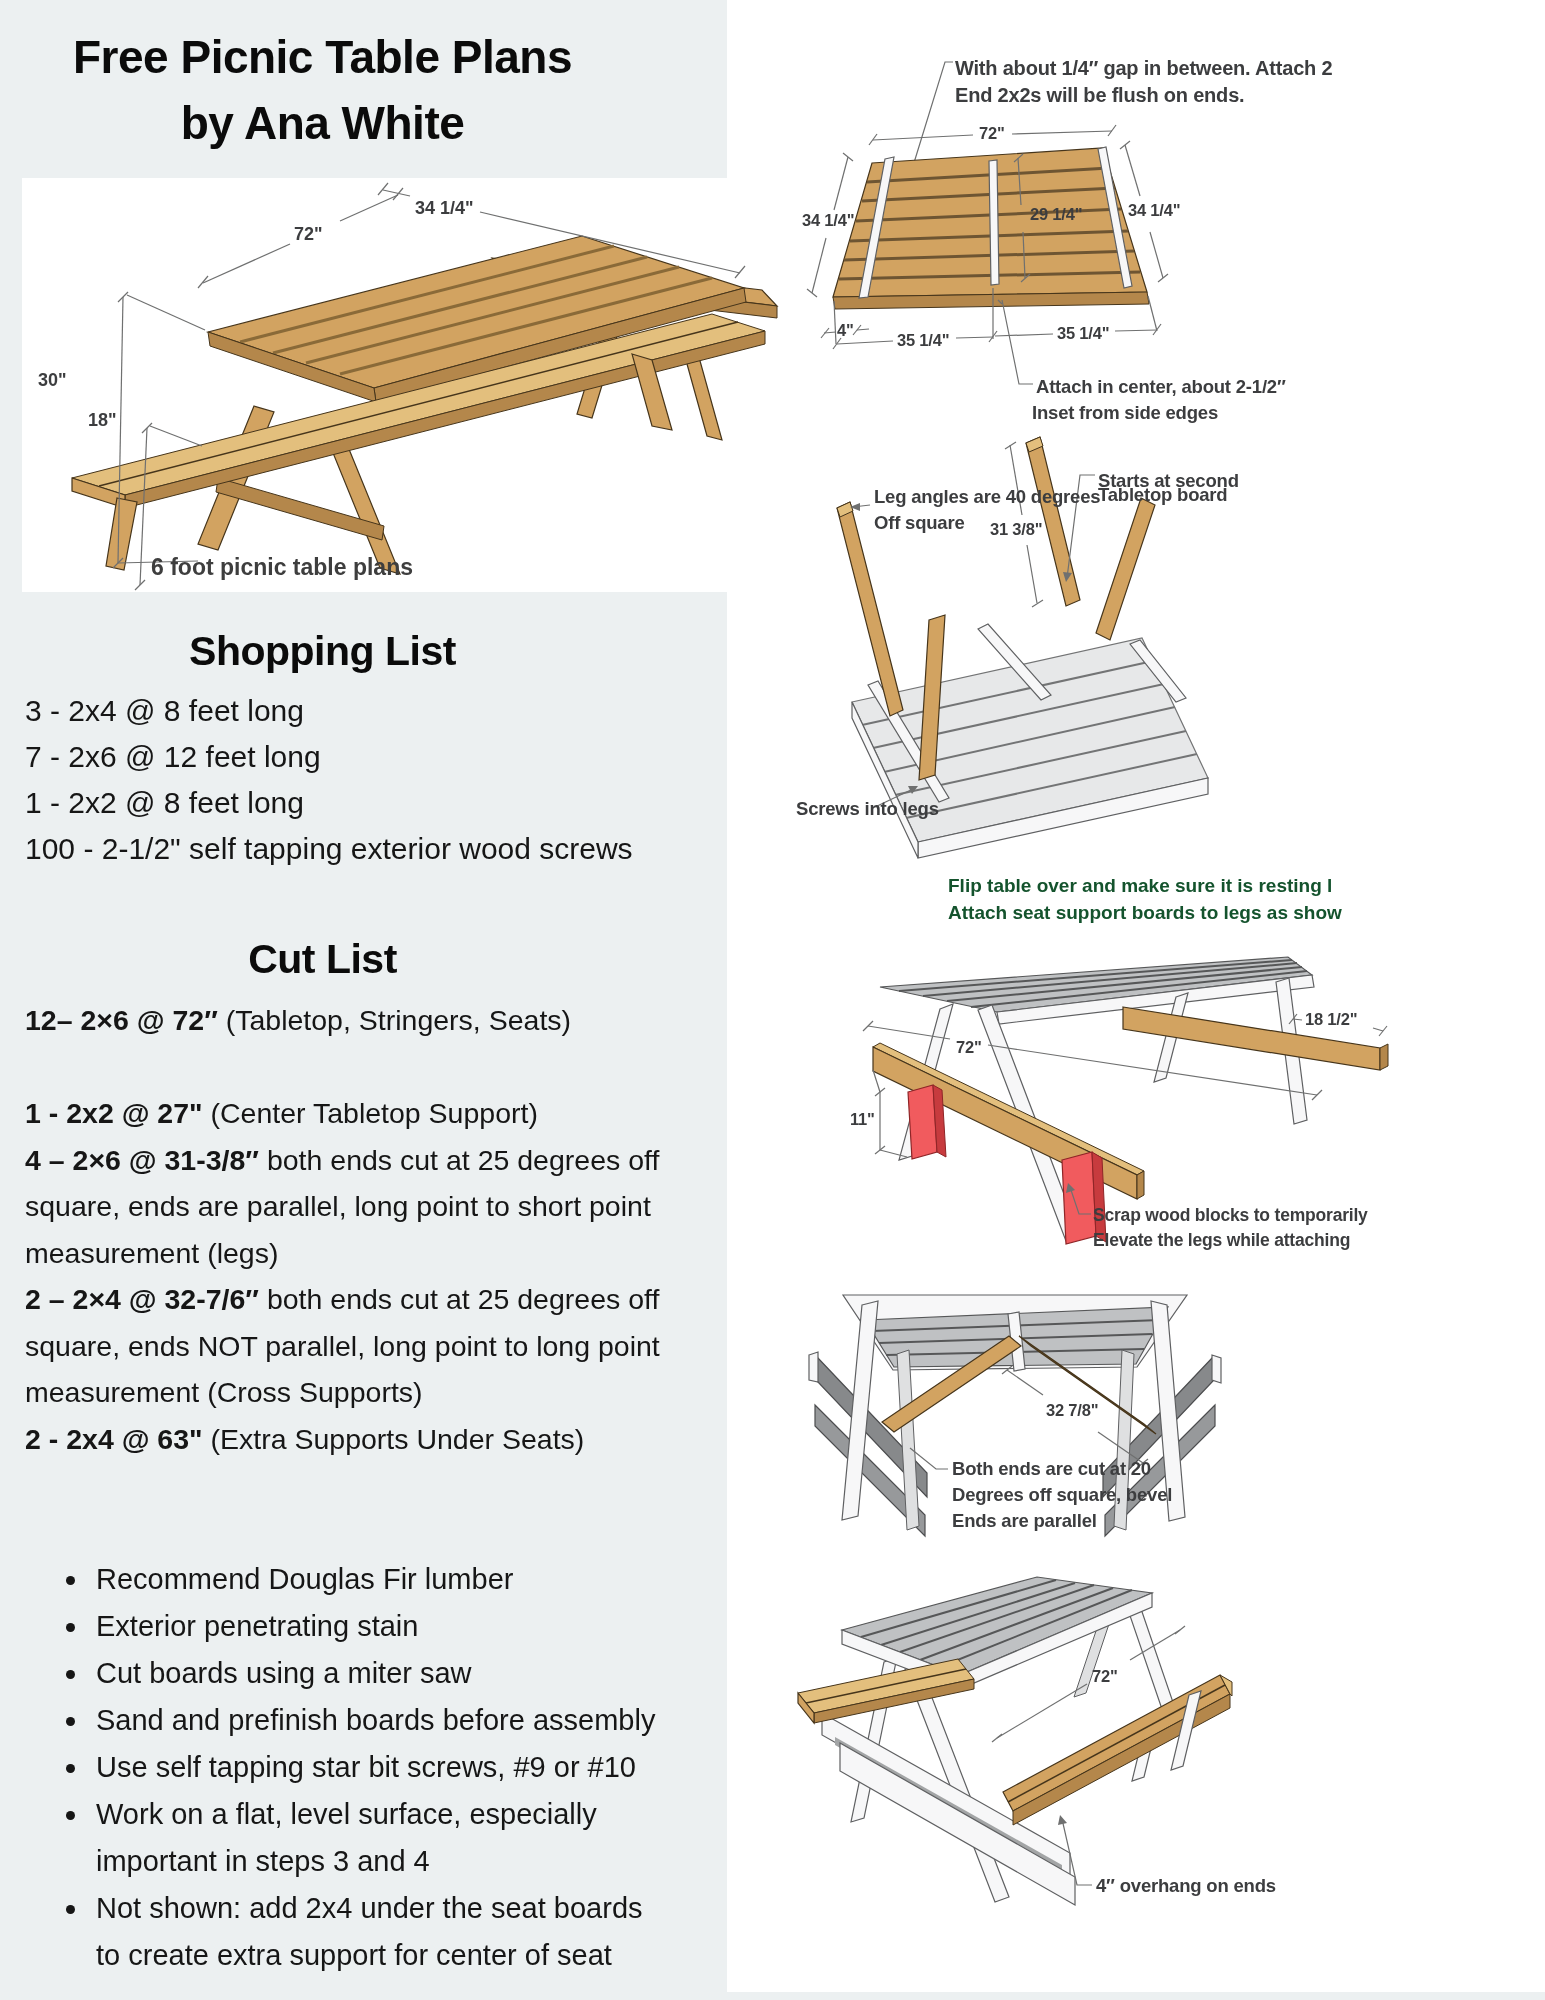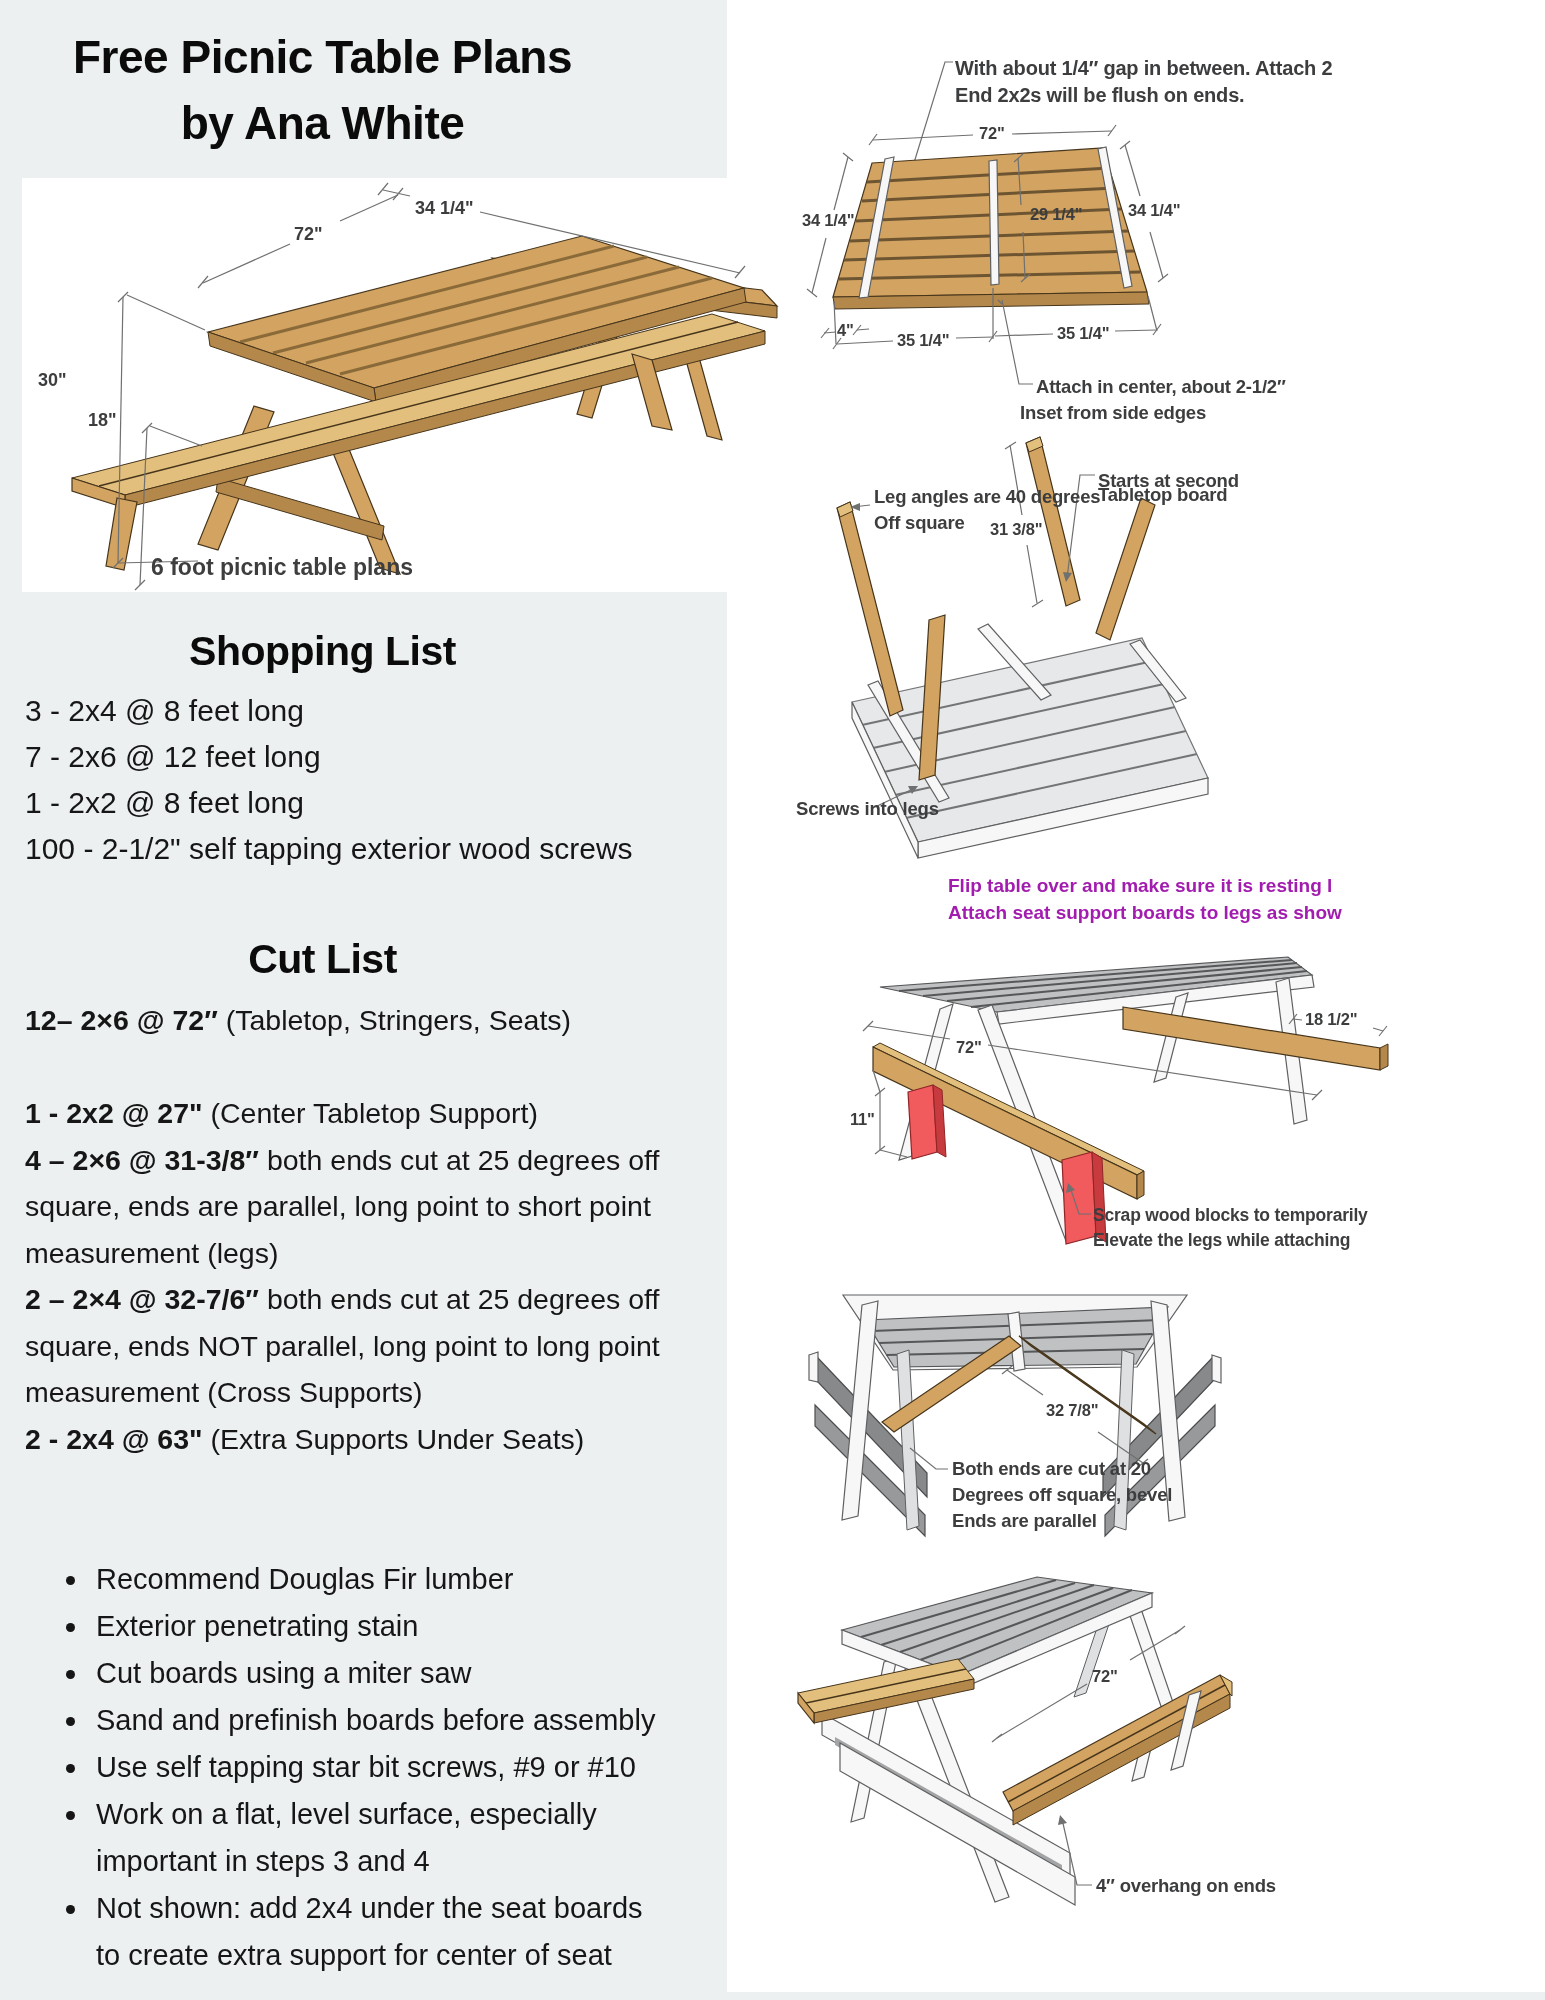--- a/index.html
+++ b/index.html
@@ -31,21 +31,21 @@
          padding:0 0 0 62px;font-size:29px;line-height:47px;color:#161616;}
   .notes li{padding-left:6px;margin:0;}
 
   
   .dim,.note{position:absolute;font-weight:700;color:#3c3d3f;letter-spacing:-.2px;white-space:nowrap;}
   .dim{font-size:16.5px;}
   .note{font-size:18.5px;line-height:26px;}
   .note.big{font-size:20px;line-height:27px;}
   .hero-dim{position:absolute;font-weight:700;color:#3c3d3f;font-size:18px;white-space:nowrap;}
   .hero-caption{position:absolute;font-weight:700;color:#3e3e3e;font-size:23px;white-space:nowrap;}
-  #step3-caption{position:absolute;left:221px;top:872px;font-weight:700;color:#a21caf;
+  #step3-caption{position:absolute;left:221px;top:872px;font-weight:700;color:#14532d;
                  font-size:19px;line-height:27px;white-space:nowrap;}
 
   
   .dl{stroke:#6f7070;stroke-width:1.2;fill:none;}
   .wood{fill:#d2a361;stroke:#46351b;stroke-width:1.2;}
   .woodlt{fill:#e3bf7d;stroke:#46351b;stroke-width:1;}
   .wooddk{fill:#b4874b;stroke:#46351b;stroke-width:1;}
   .wht{fill:#f7f7f8;stroke:#5f6062;stroke-width:1.2;}
   .shade{fill:#dfe0e1;stroke:#5f6062;stroke-width:1;}
   .gryA{fill:#bfc1c3;stroke:#565758;stroke-width:1.2;}
@@ -125,21 +125,21 @@
       <div class="note big" style="left:215px;top:55px;">With about 1/4″ gap in between.  Attach 2</div>
       <div class="note big" style="left:215px;top:82px;">End 2x2s will be flush on ends.</div>
       <div class="dim" style="left:239px;top:124px;">72"</div>
       <div class="dim" style="left:62px;top:211px;">34 1/4"</div>
       <div class="dim" style="left:290px;top:205px;">29 1/4"</div>
       <div class="dim" style="left:388px;top:201px;">34 1/4"</div>
       <div class="dim" style="left:97px;top:321px;">4"</div>
       <div class="dim" style="left:157px;top:331px;">35 1/4"</div>
       <div class="dim" style="left:317px;top:324px;">35 1/4"</div>
       <div class="note" style="left:296px;top:374px;">Attach in center, about 2-1/2″</div>
-      <div class="note" style="left:280px;top:400px;">Inset from side edges</div>
+      <div class="note" style="left:292px;top:400px;">Inset from side edges</div>
     </div>
 
     <div class="diagram" style="top:420px;height:480px;">
       <svg width="805" height="480" viewBox="0 0 805 480">
 
         <polygon class="gryB" points="112,282 402,218 468,358 178,422"></polygon>
         <g stroke="#737475" stroke-width="2" fill="none">
           <line x1="122" y1="305" x2="413" y2="241"></line>
           <line x1="133" y1="328" x2="424" y2="264"></line>
           <line x1="144" y1="352" x2="435" y2="287"></line>

